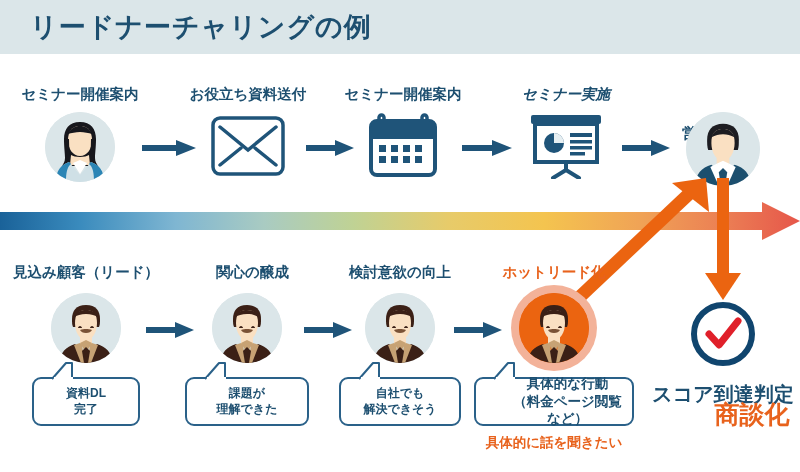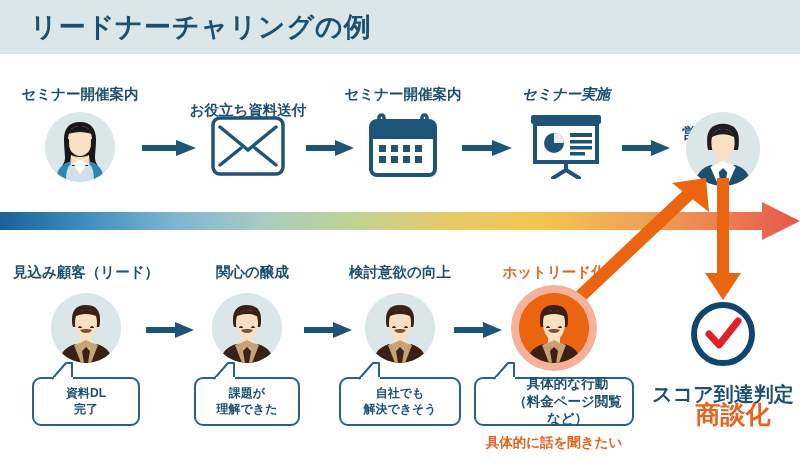--- a/index.html
+++ b/index.html
@@ -167,21 +167,21 @@
 </style>
 </head>
 <body>
 
 <div id="stage">
 
   <div class="header-band"></div>
   <div class="page-title">リードナーチャリングの例</div>
 
   <div class="stage-label" style="left:80px; top:85px;">セミナー開催案内</div>
-  <div class="stage-label" style="left:248px; top:85px;margin-top:16px;">お役立ち資料送付</div>
+  <div class="stage-label" style="left:248px; top:85px;">お役立ち資料送付</div>
   <div class="stage-label" style="left:403px; top:85px;">セミナー開催案内</div>
   <div class="stage-label" style="left:566px; top:85px;font-style:italic;">セミナー実施</div>
   <div class="stage-label" style="left:711px; top:85px;margin-top:39px;">営業担当</div>
 
   <div class="avatar" style="left:80px; top:112px;">
     <svg viewBox="0 0 70 70">
       <circle cx="35" cy="35" r="35" fill="#dbe6e9"></circle>
       <path d="M35 10c-11 0-16 7-16 17 0 9 1 14 1 19 0 4-2 6-3 8h36c-1-2-3-4-3-8 0-5 1-10 1-19 0-10-5-17-16-17z" fill="#17171c"></path>
       <path d="M35 14c-8 0-12 6-12 14 0 9 5 16 12 16s12-7 12-16c0-8-4-14-12-14z" fill="#fae0c2"></path>
       <path d="M23 22c3-6 7-8 12-8s9 2 12 8c-3-1-8-2-12-2s-9 1-12 2z" fill="#17171c"></path>
@@ -407,21 +407,21 @@
     <span class="tail">
       <svg width="24" height="18" viewBox="0 0 24 18">
         <path d="M2 17 L16 1 L22 1 L22 17" fill="#ffffff" stroke="#2a6189" stroke-width="2" stroke-linejoin="round"></path>
         <rect x="4" y="15" width="19" height="5" fill="#ffffff"></rect>
       </svg>
     </span>
     <span class="bubble-text">資料DL
 完了</span>
   </div>
 
-  <div class="bubble" style="left:247px; top:377px; width:106px; height:49px;">
+  <div class="bubble" style="left:247px; top:377px; width:124px; height:49px;">
     <span class="tail">
       <svg width="24" height="18" viewBox="0 0 24 18">
         <path d="M2 17 L16 1 L22 1 L22 17" fill="#ffffff" stroke="#2a6189" stroke-width="2" stroke-linejoin="round"></path>
         <rect x="4" y="15" width="19" height="5" fill="#ffffff"></rect>
       </svg>
     </span>
     <span class="bubble-text">課題が
 理解できた</span>
   </div>
 
@@ -450,15 +450,15 @@
   <div class="hot-note" style="left:554px; top:434px;">具体的に話を聞きたい</div>
 
   <div class="check-circle" style="left:723px; top:299px;">
     <svg width="70" height="70" viewBox="0 0 70 70">
       <circle cx="35" cy="35" r="29" fill="#ffffff" stroke="#10456e" stroke-width="6"></circle>
       <path d="M21 35 L31 46 L50 22" fill="none" stroke="#e0202a" stroke-width="7" stroke-linecap="round" stroke-linejoin="round"></path>
     </svg>
   </div>
 
   <div class="score-label" style="left:723px; top:381px;">スコア到達判定</div>
-  <div class="deal-label" style="left:733px; top:398px;">商談化</div>
+  <div class="deal-label" style="left:752px; top:398px;">商談化</div>
 
 </div>
 
 </body></html>

